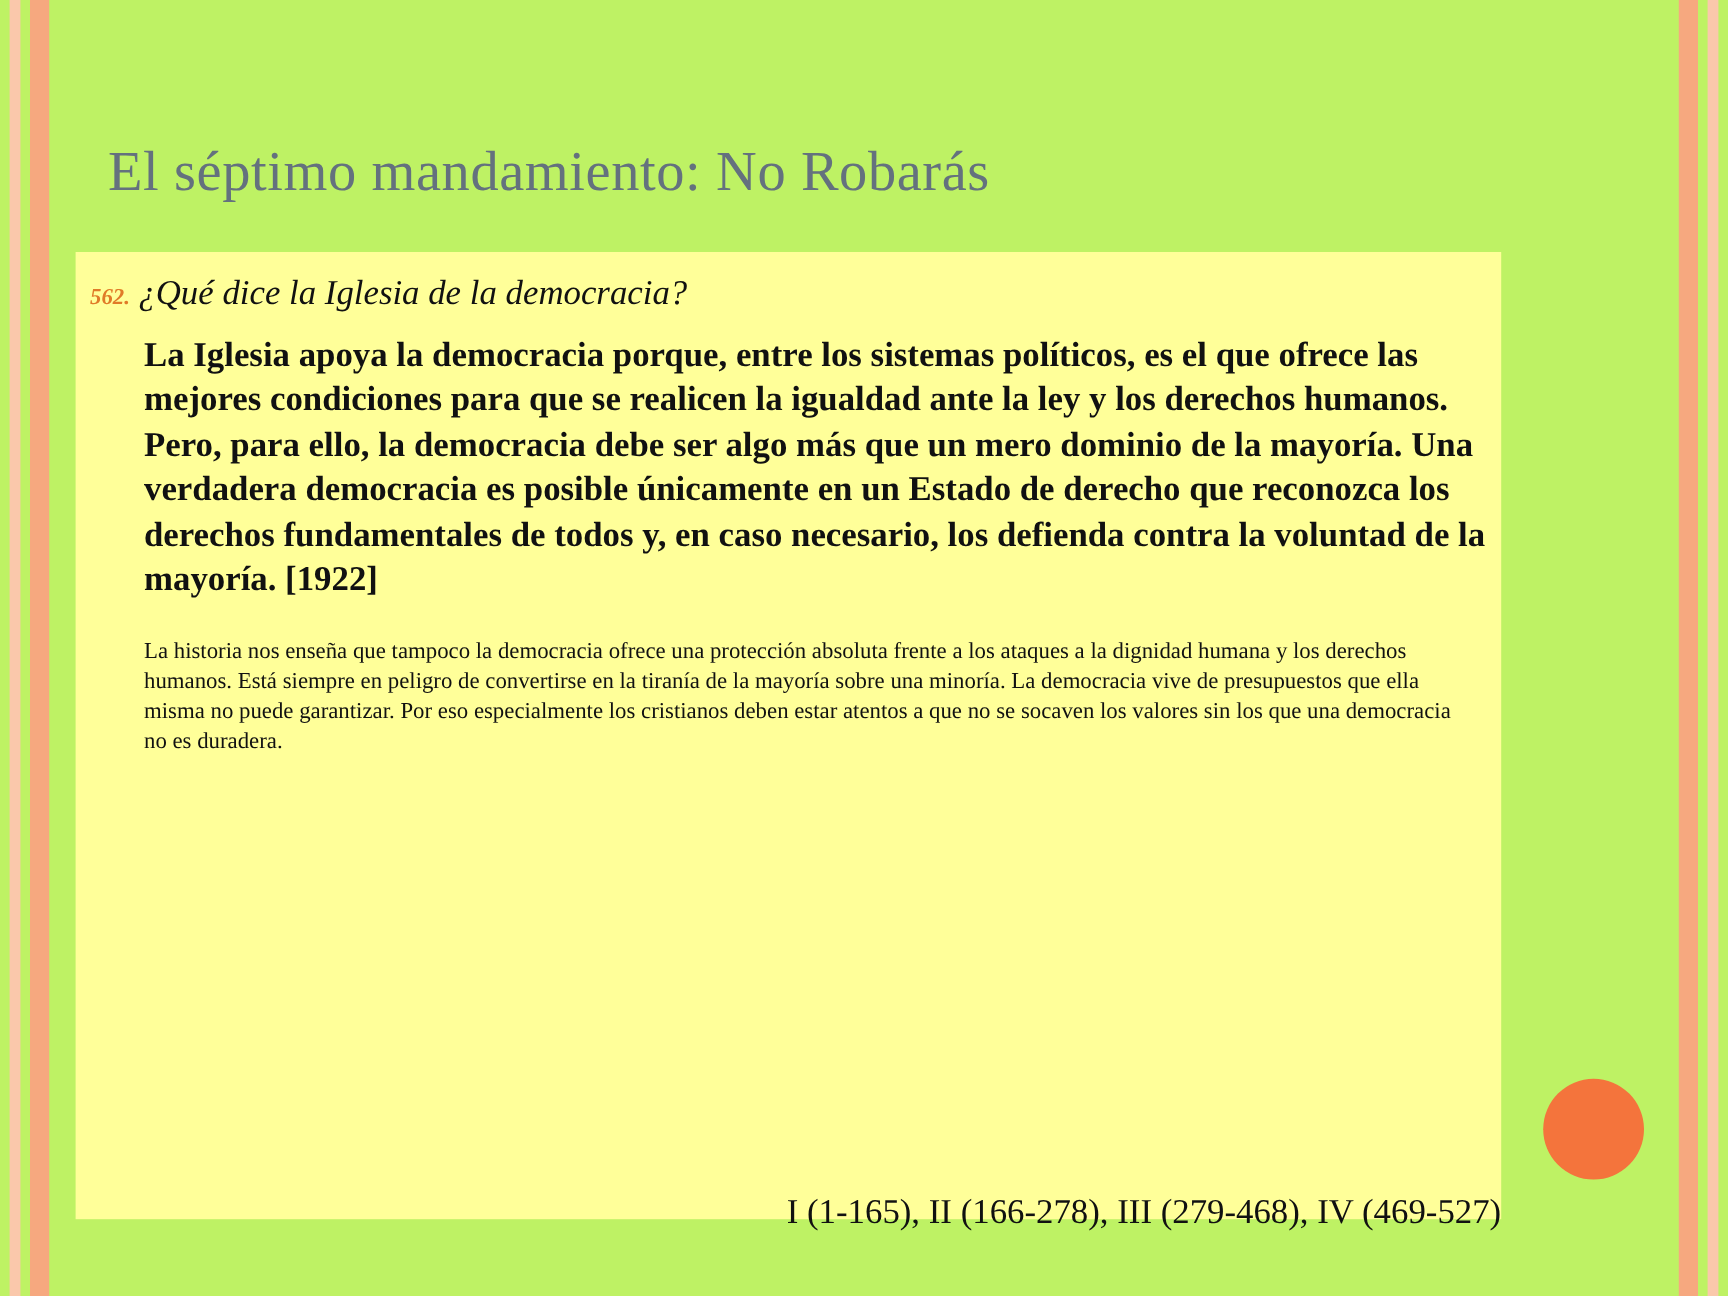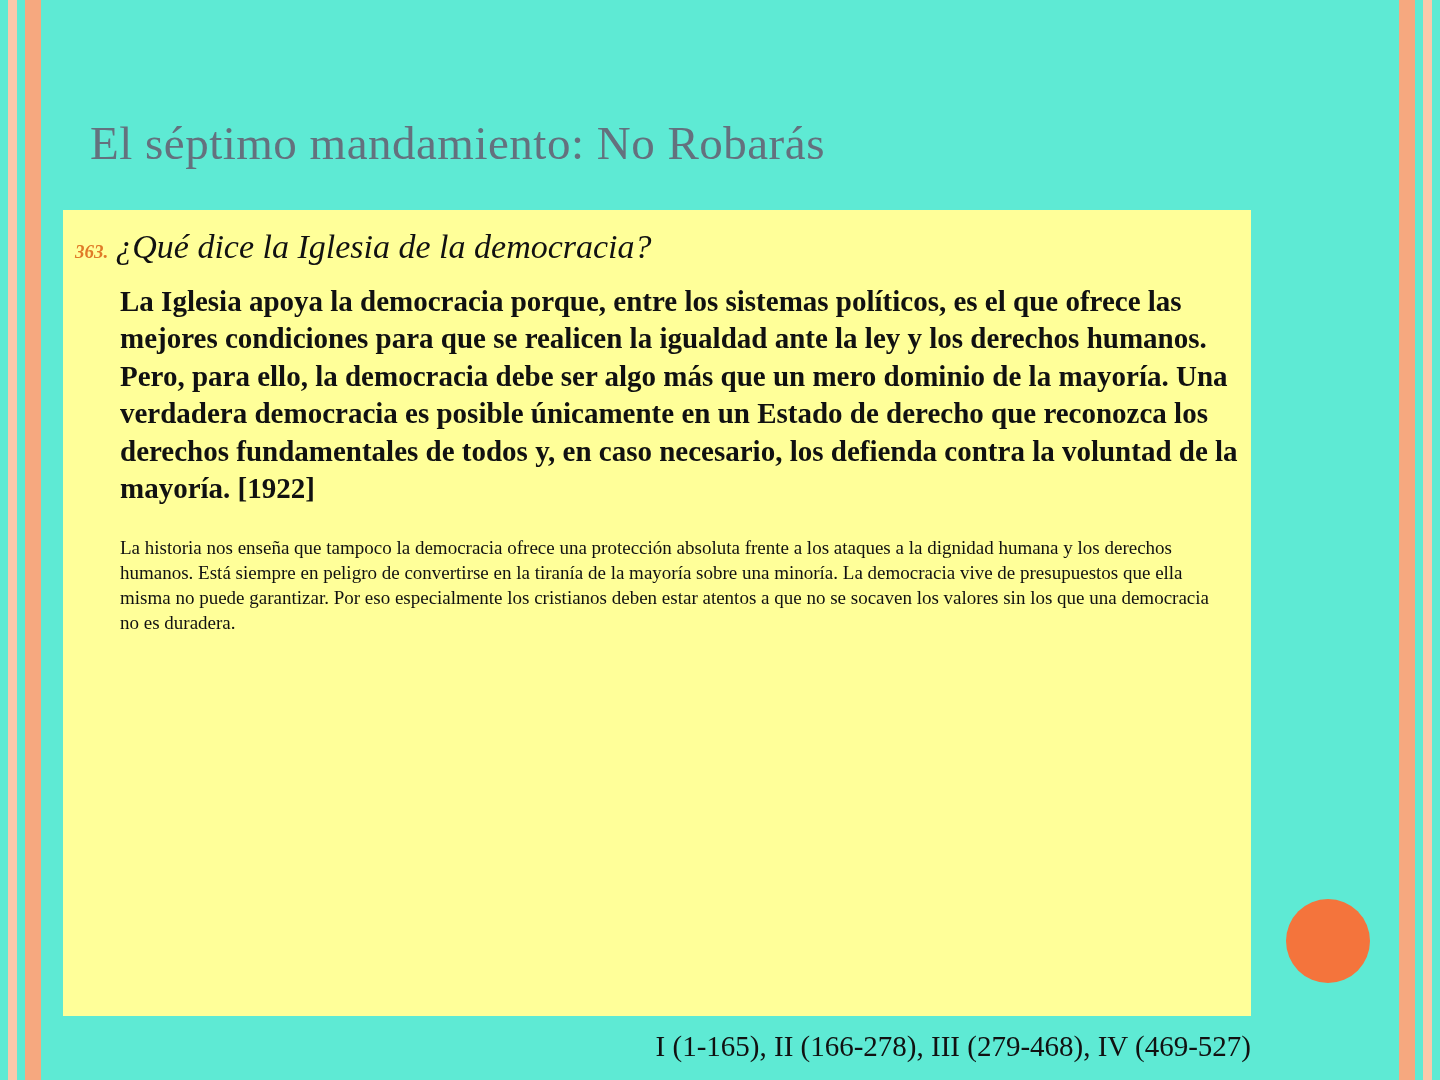--- a/index.html
+++ b/index.html
@@ -11,21 +11,21 @@
     width: 1440px;
     height: 1080px;
     font-family: "Liberation Serif", "DejaVu Serif", serif;
     position: relative;
     overflow: hidden;
     color: #111111;
   }
   .slide {
     position: absolute;
     inset: 0;
-    background: #5eead4;
+    background: #bef264;
   }
   .stripe {
     position: absolute;
     top: 0;
     bottom: 0;
   }
   .stripe-outer-left   { left: 8px;  width: 9px;  background: var(--stripe-light, #fac8ab); }
   .stripe-inner-left   { left: 25px; width: 16px; background: var(--stripe-dark, #f6a87f); }
   .stripe-inner-right  { right: 25px; width: 16px; background: var(--stripe-dark, #f6a87f); }
   .stripe-outer-right  { right: 8px;  width: 9px;  background: var(--stripe-light, #fac8ab); }
@@ -56,21 +56,21 @@
     gap: 7px;
   }
   .question-number {
     font-size: 19px;
     font-style: italic;
     font-weight: bold;
     color: var(--question-number-color, #e07b28);
     flex: 0 0 auto;
   }
   .question-text {
-    font-size: 34px;
+    font-size: 29px;
     font-style: italic;
     color: #111111;
   }
   .answer-bold {
     margin: 17px 0 0 45px;
     width: 1128px;
     font-size: 29px;
     font-weight: bold;
     line-height: 1.29;
   }
@@ -87,42 +87,42 @@
     top: 899px;
     width: 84px;
     height: 84px;
     border-radius: 50%;
     background: var(--circle-color, #f4743c);
   }
 
   .slide-footer {
     position: absolute;
     left: 63px;
-    top: 1030px;
+    top: 994px;
     width: 1188px;
     text-align: right;
     font-size: 29px;
     color: #111111;
   }
 </style>
 </head>
 <body>
 
 <div class="slide">
 
   <div class="stripe stripe-outer-left"></div>
   <div class="stripe stripe-inner-left"></div>
   <div class="stripe stripe-inner-right"></div>
   <div class="stripe stripe-outer-right"></div>
 
   <h1 class="slide-title" style="margin:0; font-weight:normal;">El séptimo mandamiento: No Robarás</h1>
 
   <div class="highlight-box">
     <div class="question-row">
-      <span class="question-number">363.</span>
+      <span class="question-number">562.</span>
       <span class="question-text">¿Qué dice la Iglesia de la democracia?</span>
     </div>
 
     <p class="answer-bold">La Iglesia apoya la democracia porque, entre los sistemas políticos, es el que ofrece las mejores condiciones para que se realicen la igualdad ante la ley y los derechos humanos. Pero, para ello, la democracia debe ser algo más que un mero dominio de la mayoría. Una verdadera democracia es posible únicamente en un Estado de derecho que reconozca los derechos fundamentales de todos y, en caso necesario, los defienda contra la voluntad de la mayoría. [1922]</p>
 
     <p class="answer-regular">La historia nos enseña que tampoco la democracia ofrece una protección absoluta frente a los ataques a la dignidad humana y los derechos humanos. Está siempre en peligro de convertirse en la tiranía de la mayoría sobre una minoría. La democracia vive de presupuestos que ella misma no puede garantizar. Por eso especialmente los cristianos deben estar atentos a que no se socaven los valores sin los que una democracia no es duradera.</p>
   </div>
 
   <div class="accent-circle"></div>
 

